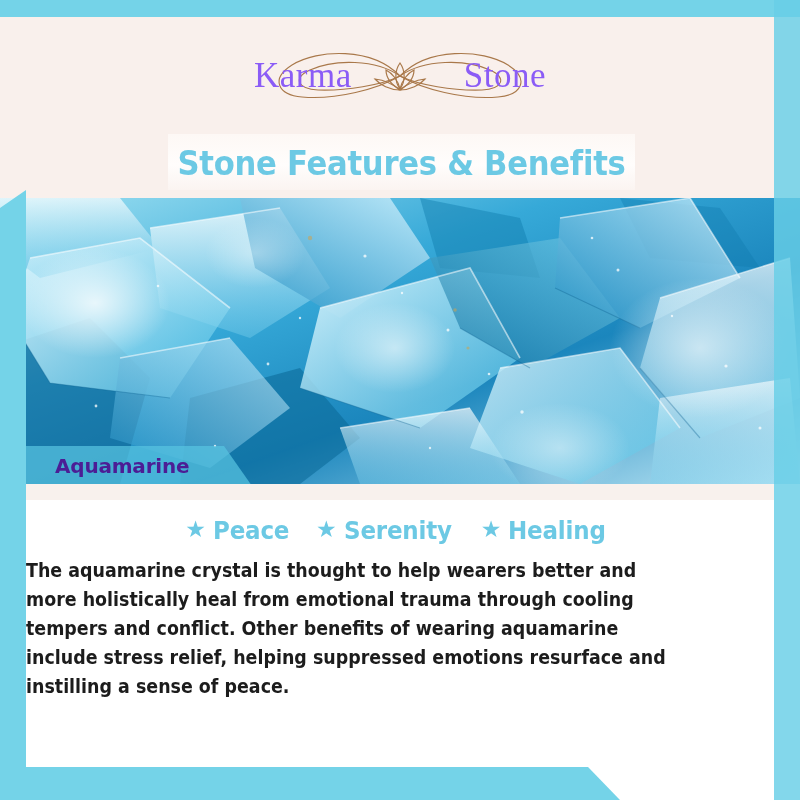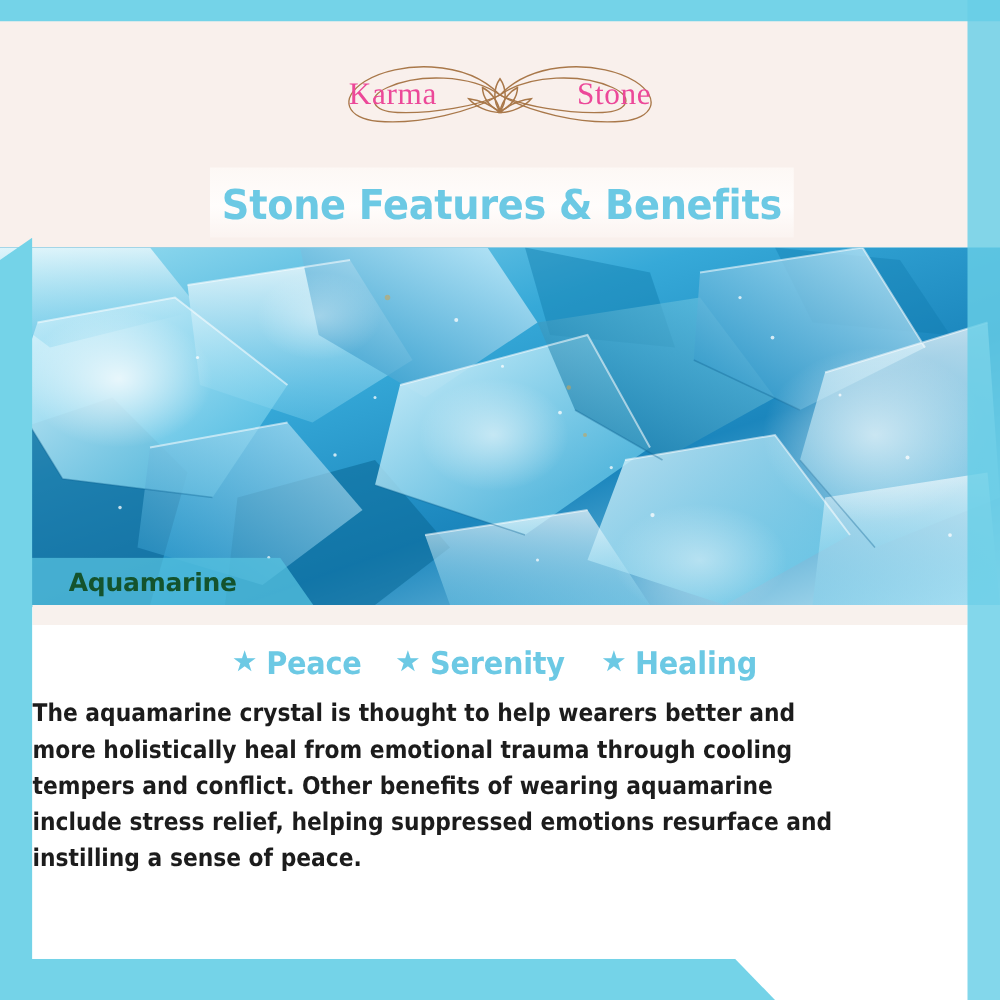--- a/index.html
+++ b/index.html
@@ -105,23 +105,23 @@
   .logo-inner {
     position: relative;
     width: 320px;
     height: 70px;
     display: flex;
     align-items: center;
     justify-content: center;
   }
   .logo-text {
     font-family: "Liberation Serif", serif;
-    font-size: 25px;
+    font-size: 35px;
     letter-spacing: 0.5px;
-    color: #ec4899;
+    color: #8b5cf6;
     position: relative;
     z-index: 3;
     white-space: nowrap;
     display: flex;
     align-items: flex-end;
     gap: 0px;
   }
   .logo-word-left { padding-right: 56px; }
   .logo-word-right { padding-left: 56px; }
   .logo-swoosh {
@@ -182,21 +182,21 @@
     background: rgba(88, 195, 224, 0.72);
     clip-path: polygon(0 0, 224px 0, 252px 40px, 0 40px);
     display: flex;
     align-items: center;
   }
   .stone-banner-label {
     margin-left: 55px;
     font-family: "DejaVu Sans", sans-serif;
     font-weight: bold;
     font-size: 20px;
-    color: #14532d;
+    color: #4c1d95;
     letter-spacing: -0.2px;
   }
 
   
   .cream-divider {
     position: absolute;
     left: 26px;
     top: 484px;
     width: 748px;
     height: 16px;

